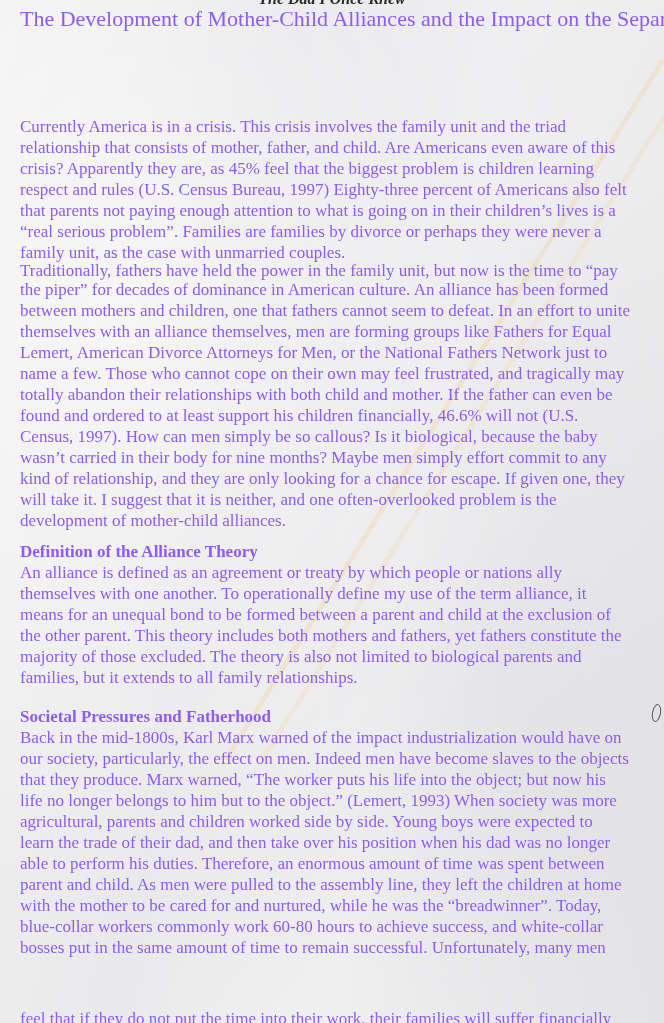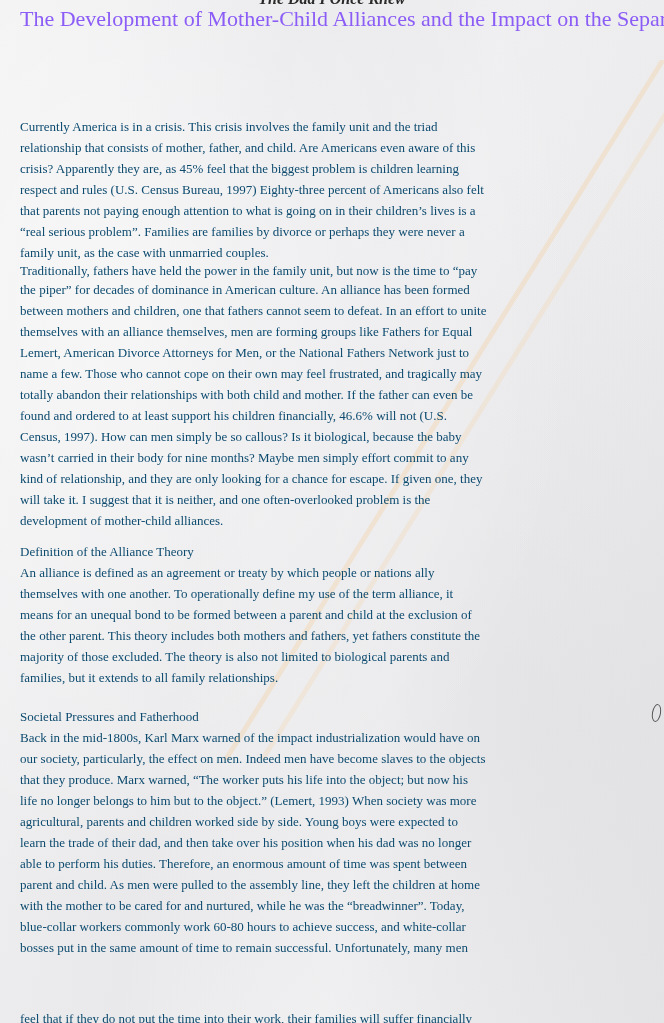--- a/index.html
+++ b/index.html
@@ -30,24 +30,24 @@
   }
   .running-head {
     position: absolute; left: 0; width: 664px; top: -10px; text-align: center;
     font-style: italic; font-weight: bold; font-size: 16px; color: #2a2a2a;
   }
   .doc-title {
     position: absolute; left: 20px; top: 6px; font-size: 22px; white-space: nowrap;
     color: #8b5cf6;
   }
   .line {
-    position: absolute; left: 20px; font-size: 13px; white-space: nowrap;
-    line-height: 21px; height: 21px; color: #0c4a6e;
+    position: absolute; left: 20px; font-size: 17px; white-space: nowrap;
+    line-height: 21px; height: 21px; color: #8b5cf6;
   }
-  .heading { font-weight: normal; }
+  .heading { font-weight: bold; }
   .pencil-mark {
     position: absolute; left: 652px; top: 704px; width: 7px; height: 16px;
     border: 1.3px solid #555; border-radius: 50%; transform: rotate(10deg);
   }
 </style>
 </head>
 <body>
 
 <div class="paper"></div>
 <div class="watermark">

